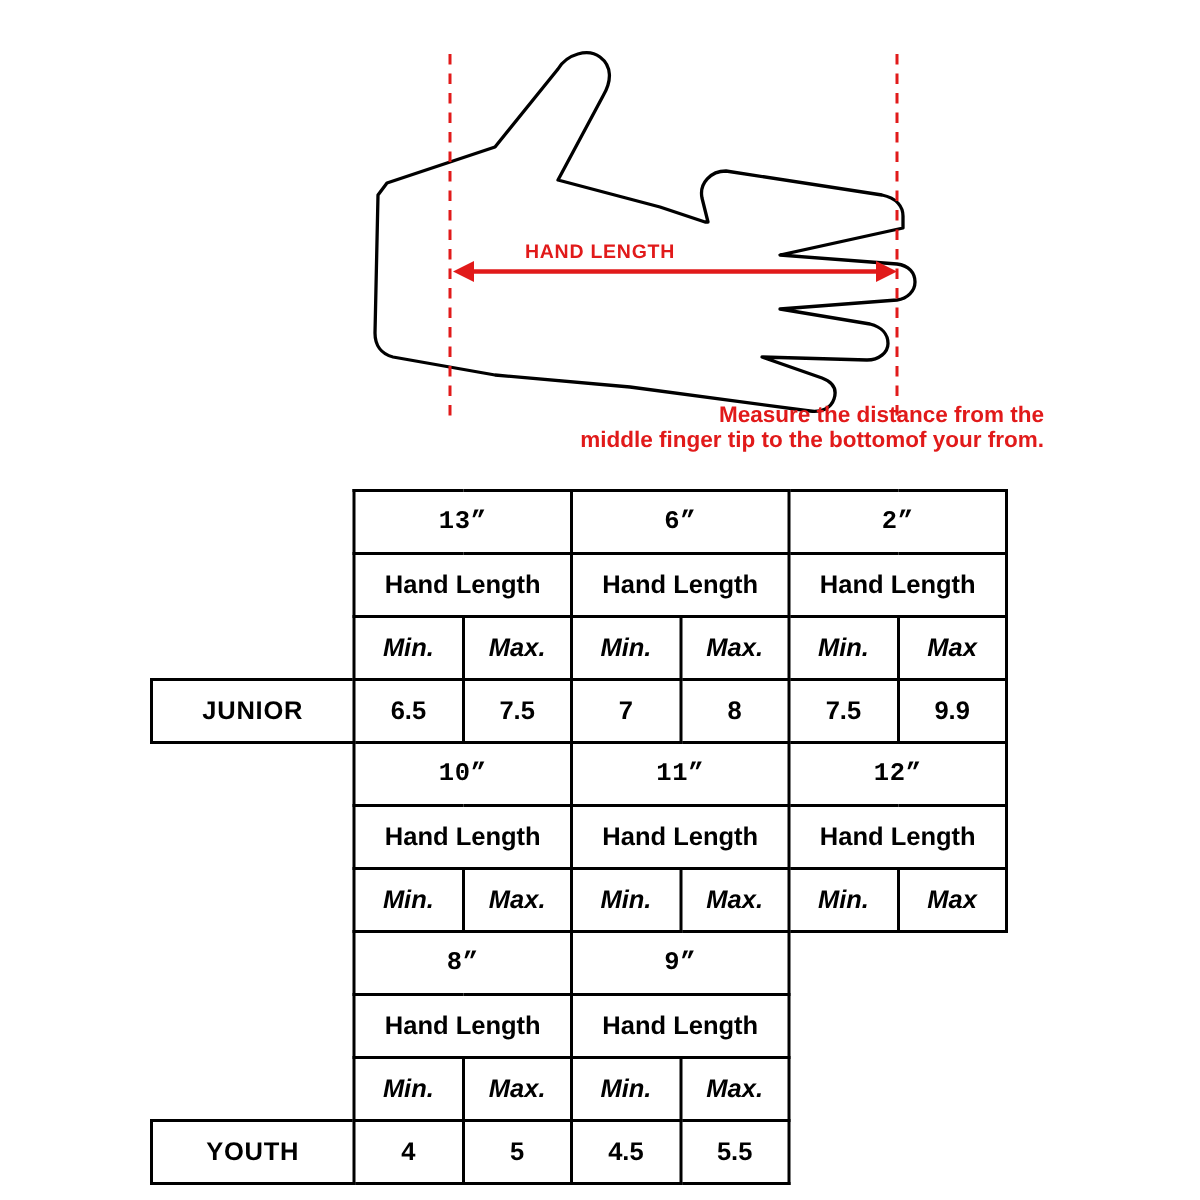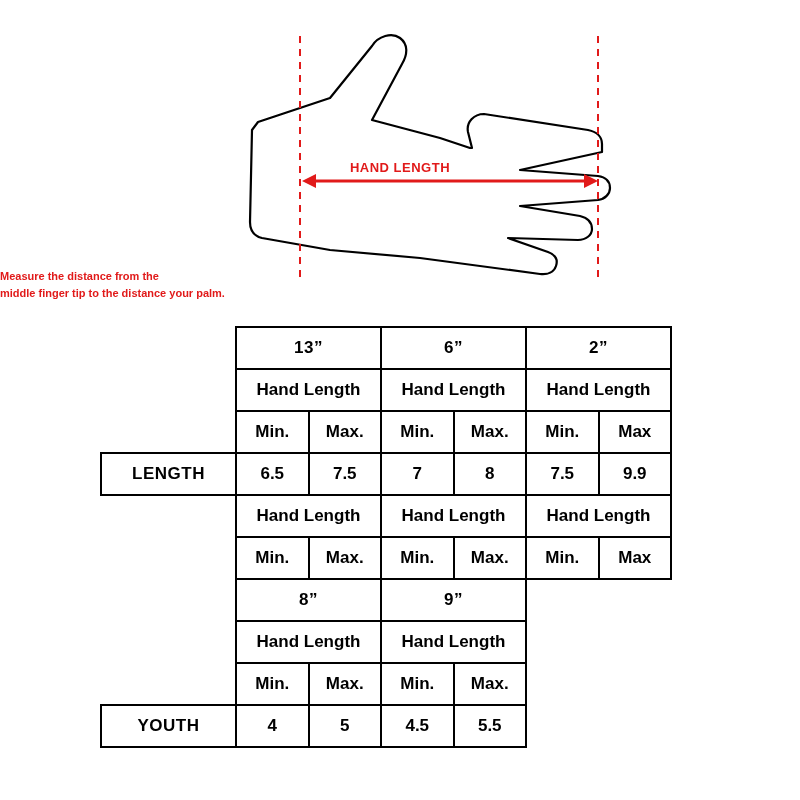--- a/index.html
+++ b/index.html
@@ -42,23 +42,23 @@
     font-weight: bold;
     color: #e11a1a;
     letter-spacing: 0.5px;
   }
 
   .caption {
     position: absolute;
     left: 0;
     top: 268px;
     width: 696px;
-    text-align: left;
+    text-align: right;
     color: #e11a1a;
-    font-size: 11px;
+    font-size: 15px;
     font-weight: bold;
     line-height: 17px;
   }
 
   
   .chart {
     position: absolute;
     left: 100px;
     top: 326px;
     width: 570px;
@@ -82,26 +82,28 @@
   td.blank {
     border: none !important;
     background: transparent !important;
   }
   td.teal {
     background: #b8d8d4;
   }
   td.size-head {
     font-size: 21px;
     letter-spacing: 0.5px;
+    font-family: Liberation Mono, monospace;
   }
   td.hl {
     font-size: 16px;
   }
   td.minmax {
     font-size: 16px;
+    font-style: italic;
   }
   td.level {
     font-size: 21px;
     text-align: left;
     padding-left: 8px;
     letter-spacing: 0.5px;
   }
   td.val {
     font-size: 18px;
   }
@@ -159,21 +161,21 @@
         <polygon points="302,181 316,174 316,188" stroke="none"></polygon>
         <polygon points="598,181 584,174 584,188" stroke="none"></polygon>
       </g>
     </svg>
 
     <div class="measure-label">HAND LENGTH</div>
   </div>
 
   <div class="caption">
     <div>Measure the distance from the</div>
-    <div>middle finger tip to the distance your palm.</div>
+    <div>middle finger tip to the bottomof your from.</div>
   </div>
 
   <div class="chart">
     <table class="sizes">
       <colgroup>
         <col style="width:135px">
         <col style="width:72.5px">
         <col style="width:72.5px">
         <col style="width:72.5px">
         <col style="width:72.5px">
@@ -197,31 +199,37 @@
         <tr>
           <td class="blank"></td>
           <td class="minmax">Min.</td>
           <td class="minmax">Max.</td>
           <td class="minmax">Min.</td>
           <td class="minmax">Max.</td>
           <td class="minmax">Min.</td>
           <td class="minmax">Max</td>
         </tr>
         <tr>
-          <td class="level">LENGTH</td>
+          <td class="level">JUNIOR</td>
           <td class="val">6.5</td>
           <td class="val">7.5</td>
           <td class="val">7</td>
           <td class="val">8</td>
           <td class="val">7.5</td>
           <td class="val">9.9</td>
         </tr>
 
         <tr>
           <td class="blank"></td>
+          <td class="teal size-head" colspan="2">10”</td>
+          <td class="teal size-head" colspan="2">11”</td>
+          <td class="teal size-head" colspan="2">12”</td>
+        </tr>
+        <tr>
+          <td class="blank"></td>
           <td class="teal hl" colspan="2">Hand Length</td>
           <td class="teal hl" colspan="2">Hand Length</td>
           <td class="teal hl" colspan="2">Hand Length</td>
         </tr>
         <tr>
           <td class="blank"></td>
           <td class="minmax">Min.</td>
           <td class="minmax">Max.</td>
           <td class="minmax">Min.</td>
           <td class="minmax">Max.</td>

